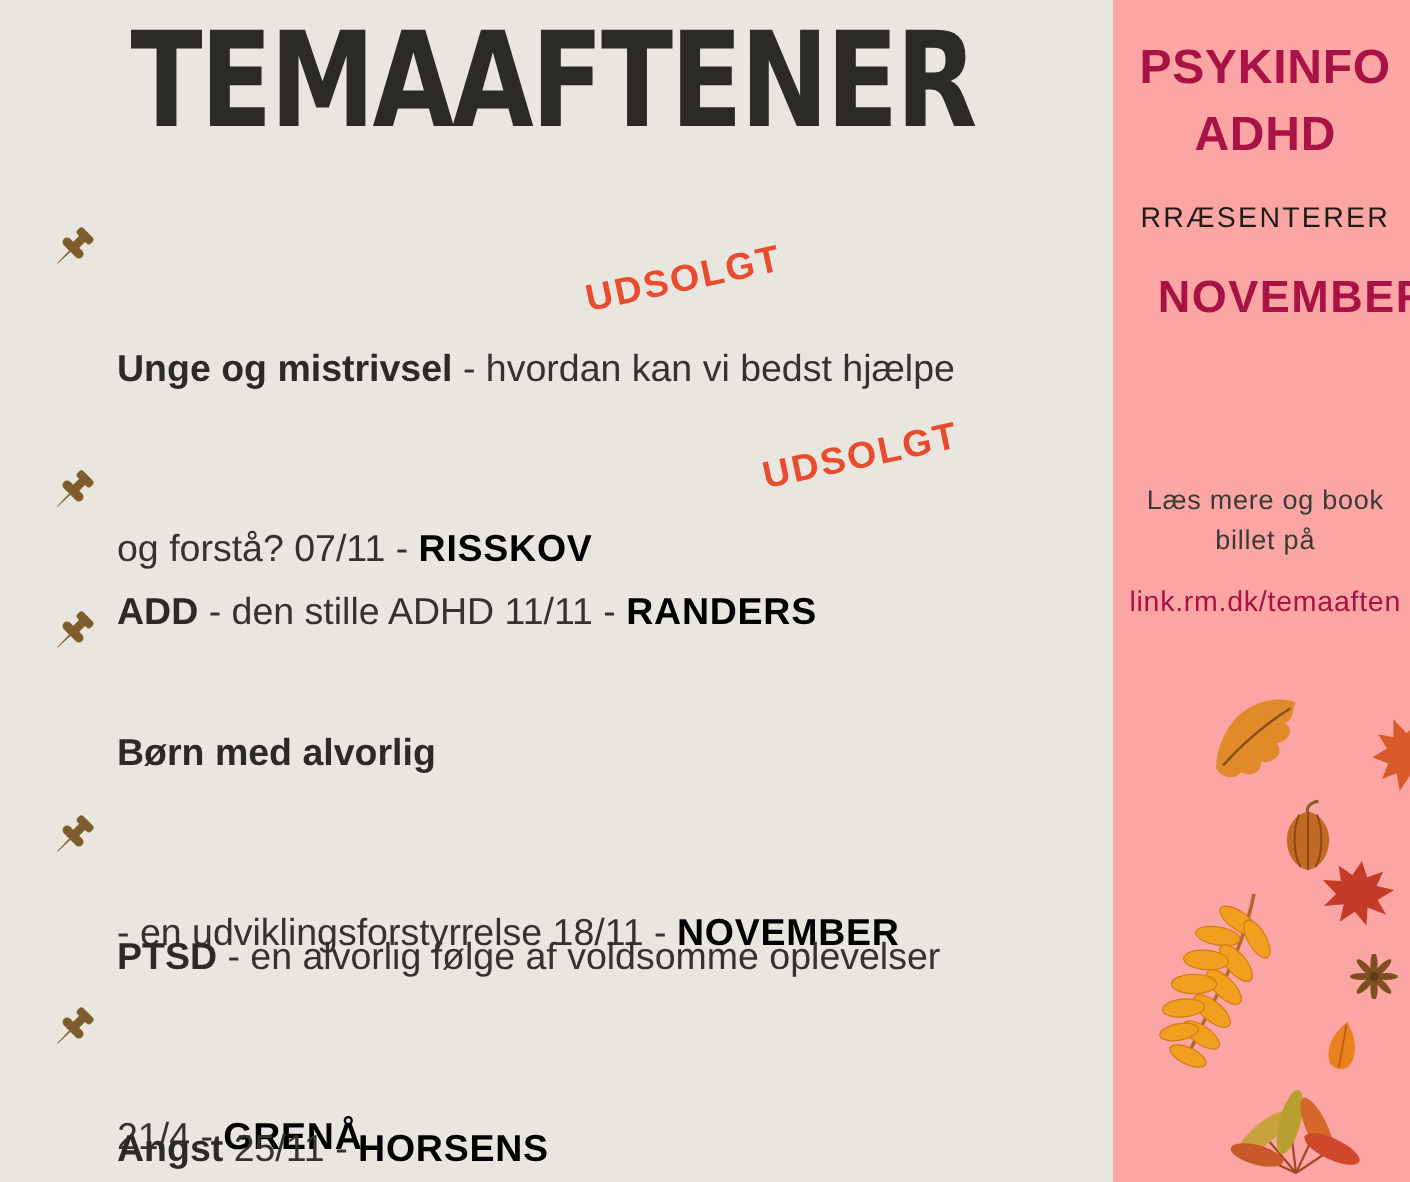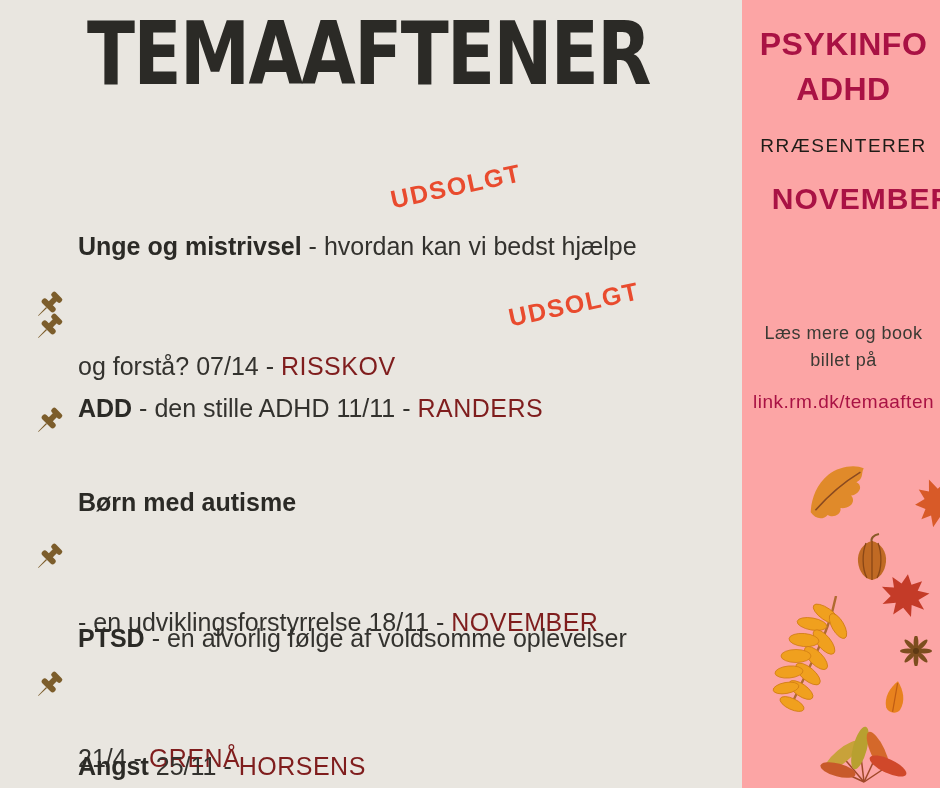--- a/index.html
+++ b/index.html
@@ -14,21 +14,21 @@
     font-family:"DejaVu Sans","Liberation Sans",sans-serif;
     font-size:88px; font-weight:bold; color:#2b2a26; letter-spacing:-2px;
     transform:scaleX(0.80); transform-origin:50% 50%;
     white-space:nowrap;
   }
 
   .event { position:absolute; left:28px; width:680px; display:flex; gap:12px; align-items:flex-start; }
   .pin { flex:0 0 38px; width:38px; height:38px; margin-top:2px; }
   .event-text { font-size:25px; line-height:40px; color:#33322e; white-space:pre-wrap; }
   .b   { font-weight:700; color:#2b2a26; }
-  .loc { font-weight:400; color:#7f1d1d; letter-spacing:0.5px; }
+  .loc { font-weight:700; color:#000000; letter-spacing:0.5px; }
 
   .stamp {
     position:absolute; font-weight:700; font-size:25px; letter-spacing:1.5px;
     color:#e94b2e; transform:rotate(-12deg); transform-origin:left top; white-space:nowrap;
   }
   .stamp-1 { left:388px; top:186px; }
   .stamp-2 { left:506px; top:304px; }
 
   
   .sidebar { position:absolute; left:742px; top:0; width:203px; height:788px; background:#fca5a5; overflow:hidden; }
@@ -55,32 +55,32 @@
 </style>
 </head>
 <body>
 
 <div class="canvas">
 
   <div class="left-panel">
 
     <div class="poster-title">TEMAAFTENER</div>
 
-    <div class="event" style="top:146px;align-items:center;">
+    <div class="event" style="top:146px;">
       <svg class="pin" viewBox="0 0 24 24">
         <g fill="#7c5d2b" transform="rotate(45 12 12)">
           <rect x="8" y="1.5" width="8" height="3.6" rx="1.4"></rect>
           <rect x="10.2" y="4.6" width="3.6" height="4.4"></rect>
           <rect x="6.6" y="8.6" width="10.8" height="3.8" rx="1.8"></rect>
           <path d="M11.6 12.4 L12.4 12.4 L12.15 19.8 L11.85 19.8 Z"></path>
         </g>
       </svg>
       <div class="event-text">
         <div><span class="b">Unge og mistrivsel</span><span> - hvordan kan vi bedst hjælpe</span></div>
-        <div><span>og forstå? 07/14 - </span><span class="loc">RISSKOV</span></div>
+        <div><span>og forstå? 07/11 - </span><span class="loc">RISSKOV</span></div>
       </div>
     </div>
     <div class="stamp stamp-1">UDSOLGT</div>
 
     <div class="event" style="top:308px;">
       <svg class="pin" viewBox="0 0 24 24">
         <g fill="#7c5d2b" transform="rotate(45 12 12)">
           <rect x="8" y="1.5" width="8" height="3.6" rx="1.4"></rect>
           <rect x="10.2" y="4.6" width="3.6" height="4.4"></rect>
           <rect x="6.6" y="8.6" width="10.8" height="3.8" rx="1.8"></rect>
@@ -96,21 +96,21 @@
     <div class="event" style="top:402px;">
       <svg class="pin" viewBox="0 0 24 24">
         <g fill="#7c5d2b" transform="rotate(45 12 12)">
           <rect x="8" y="1.5" width="8" height="3.6" rx="1.4"></rect>
           <rect x="10.2" y="4.6" width="3.6" height="4.4"></rect>
           <rect x="6.6" y="8.6" width="10.8" height="3.8" rx="1.8"></rect>
           <path d="M11.6 12.4 L12.4 12.4 L12.15 19.8 L11.85 19.8 Z"></path>
         </g>
       </svg>
       <div class="event-text">
-        <div><span class="b">Børn med autisme</span></div>
+        <div><span class="b">Børn med alvorlig</span></div>
         <div><span>- en udviklingsforstyrrelse 18/11 - </span><span class="loc">NOVEMBER</span></div>
       </div>
     </div>
 
     <div class="event" style="top:538px;">
       <svg class="pin" viewBox="0 0 24 24">
         <g fill="#7c5d2b" transform="rotate(45 12 12)">
           <rect x="8" y="1.5" width="8" height="3.6" rx="1.4"></rect>
           <rect x="10.2" y="4.6" width="3.6" height="4.4"></rect>
           <rect x="6.6" y="8.6" width="10.8" height="3.8" rx="1.8"></rect>

